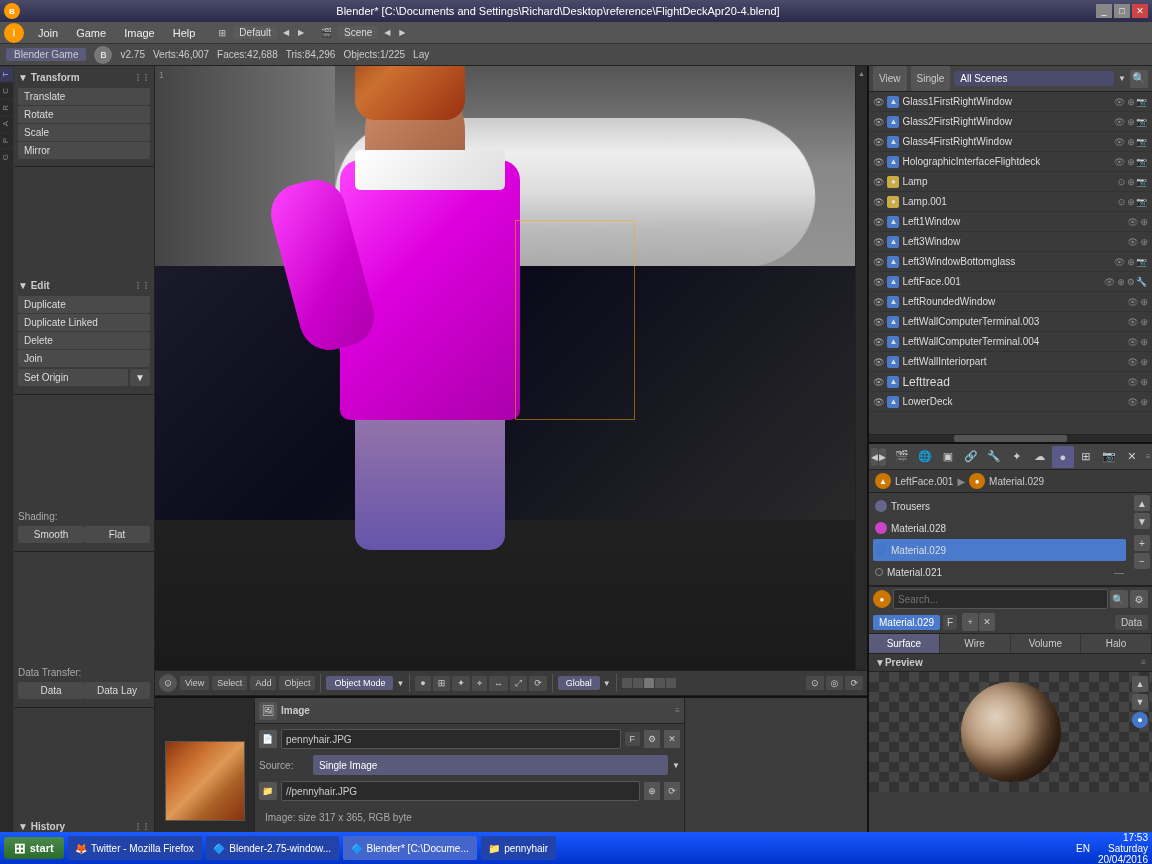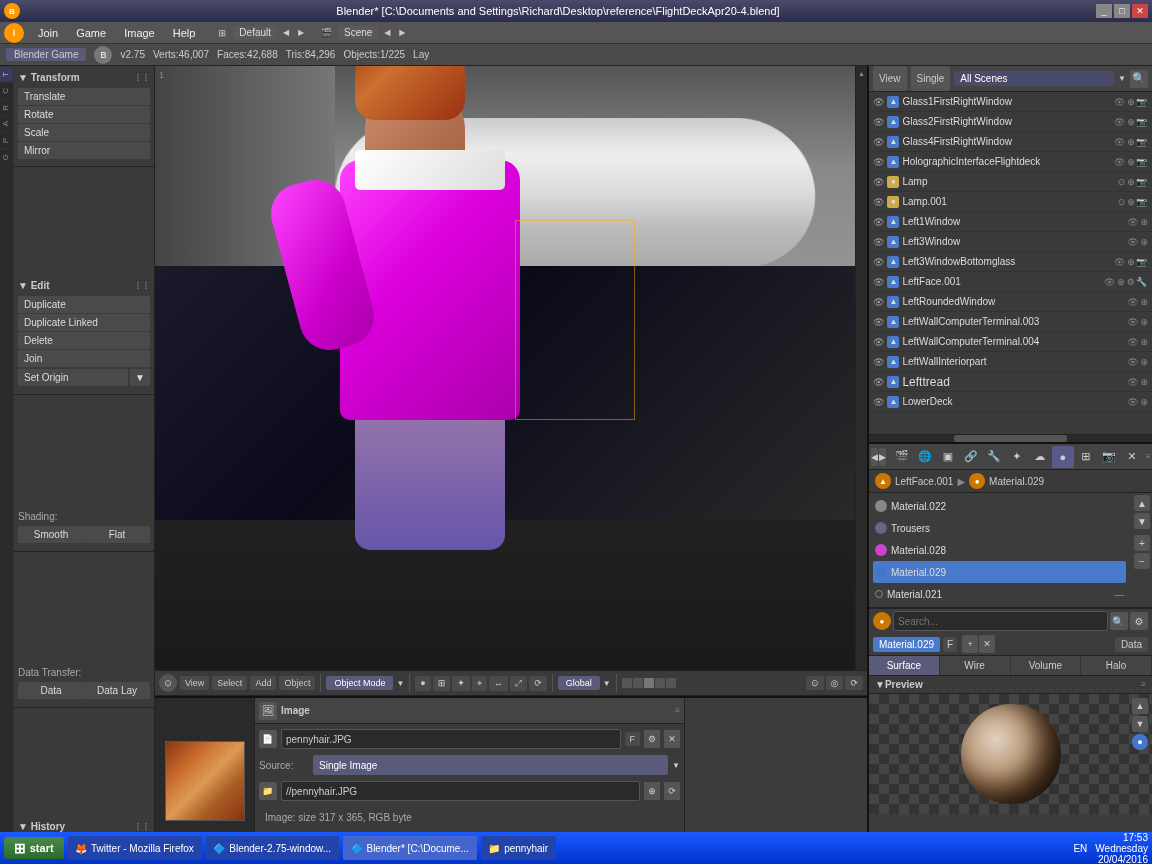--- a/index.html
+++ b/index.html
@@ -1051,24 +1051,20 @@
           <div style="width:16px;height:16px;background:#cc7700;border-radius:50%;display:flex;align-items:center;justify-content:center;font-size:8px;color:#fff;">▲</div>
           <span>LeftFace.001</span>
           <span class="arrow">▶</span>
           <div style="width:16px;height:16px;background:#cc7700;border-radius:50%;display:flex;align-items:center;justify-content:center;font-size:8px;color:#fff;">●</div>
           <span>Material.029</span>
         </div>
 
         <div style="display:flex;gap:2px;border-bottom:1px solid #222;">
           <div class="mat-list" style="flex:1;">
             <div class="mat-item">
-              <div class="mat-dot" style="background:#888888;"></div>
-              <span class="mat-name">Material.022</span>
-            </div>
-            <div class="mat-item">
               <div class="mat-dot" style="background:#666688;"></div>
               <span class="mat-name">Trousers</span>
             </div>
             <div class="mat-item">
               <div class="mat-dot" style="background:#cc44cc;"></div>
               <span class="mat-name">Material.028</span>
             </div>
             <div class="mat-item selected">
               <div class="mat-dot" style="background:#4477cc;"></div>
               <span class="mat-name">Material.029</span>
@@ -1156,19 +1152,19 @@
       <span>Blender* [C:\Docume...</span>
     </div>
     <div class="taskbar-item">
       <span>📁</span>
       <span>pennyhair</span>
     </div>
     <div class="taskbar-right">
       <span>EN</span>
       <div class="taskbar-clock">
         <div>17:53</div>
-        <div>Wednesday</div>
+        <div>Saturday</div>
         <div>20/04/2016</div>
       </div>
     </div>
   </div>
 
 </div>
 
 </body></html>

